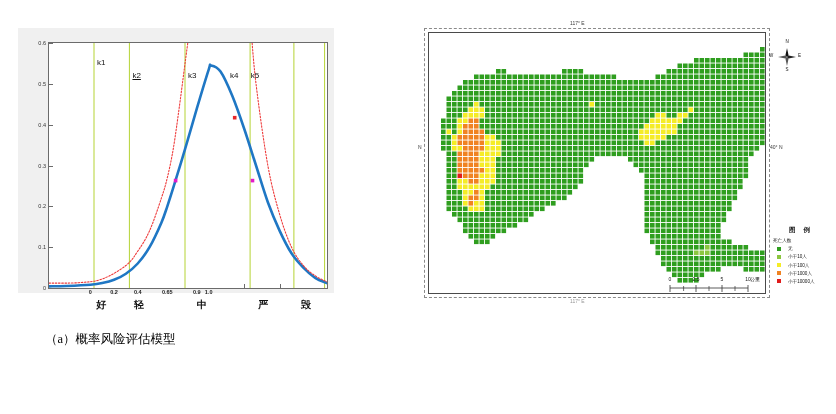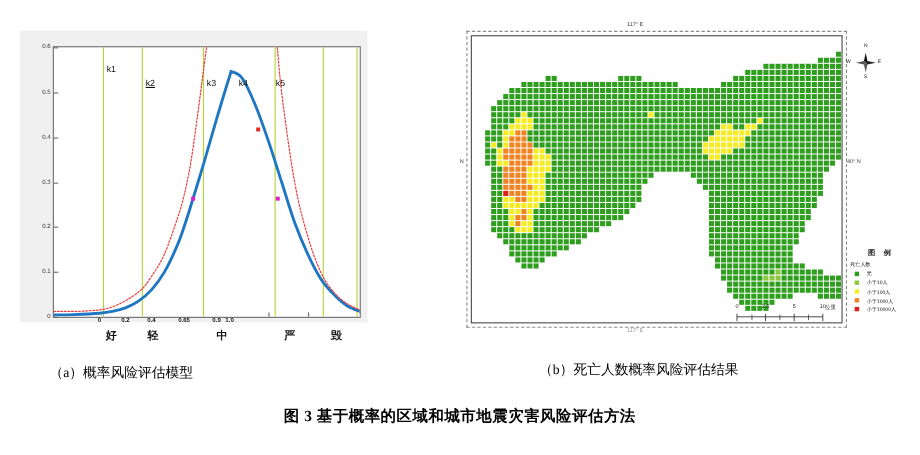--- a/index.html
+++ b/index.html
@@ -112,21 +112,21 @@
             <div class="xtick" style="left: 118.298px;">0.65</div>
             <div class="xtick" style="left: 147.872px;">0.9</div>
             <div class="xtick" style="left: 159.702px;">1.0</div>
             <div style="position: absolute; left: 195.191px; top: 241px; width: 1px; height: 4px; background: rgb(107, 107, 107);"></div>
             <div style="position: absolute; left: 230.681px; top: 241px; width: 1px; height: 4px; background: rgb(107, 107, 107);"></div>
           </div>
         <div id="klabel-layer">
             <div class="klabel" style="left: 47.9532px; top: 15px;">k1</div>
             <div class="klabel" style="left: 83.4426px; top: 28px; text-decoration: underline;">k2</div>
             <div class="klabel" style="left: 139.043px; top: 28px;">k3</div>
-            <div class="klabel" style="left: 168px; top: 28px;">k4</div>
+            <div class="klabel" style="left: 181px; top: 28px;">k4</div>
             <div class="klabel" style="left: 201.74px; top: 28px;">k5</div>
           </div>
       </div>
     </div>
     <div id="catlabel-layer">
         <div class="cat-label" style="left: 91.234px; top: 278px;">好</div>
         <div class="cat-label" style="left: 129.089px; top: 278px;">轻</div>
         <div class="cat-label" style="left: 191.787px; top: 278px;">中</div>
         <div class="cat-label" style="left: 253.302px; top: 278px;">严</div>
         <div class="cat-label" style="left: 295.889px; top: 278px;">毁</div>
@@ -1821,17 +1821,15 @@
             <span class="leg-tx">小于1000人</span>
           </div>
           <div class="leg-row">
             <span class="leg-sw" style="background: rgb(224, 27, 27);"></span>
             <span class="leg-tx">小于10000人</span>
           </div>
         </div>
     </div>
   </div>
 
-  <div class="subcap" style="left:490px;top:328px;">（b）死亡人数概率风险评估结果</div>
-
-  <div id="main-caption">图 3    基于概率的区域和城市地震灾害风险评估方法</div>
+
 
 </div>
 
 </body></html>

